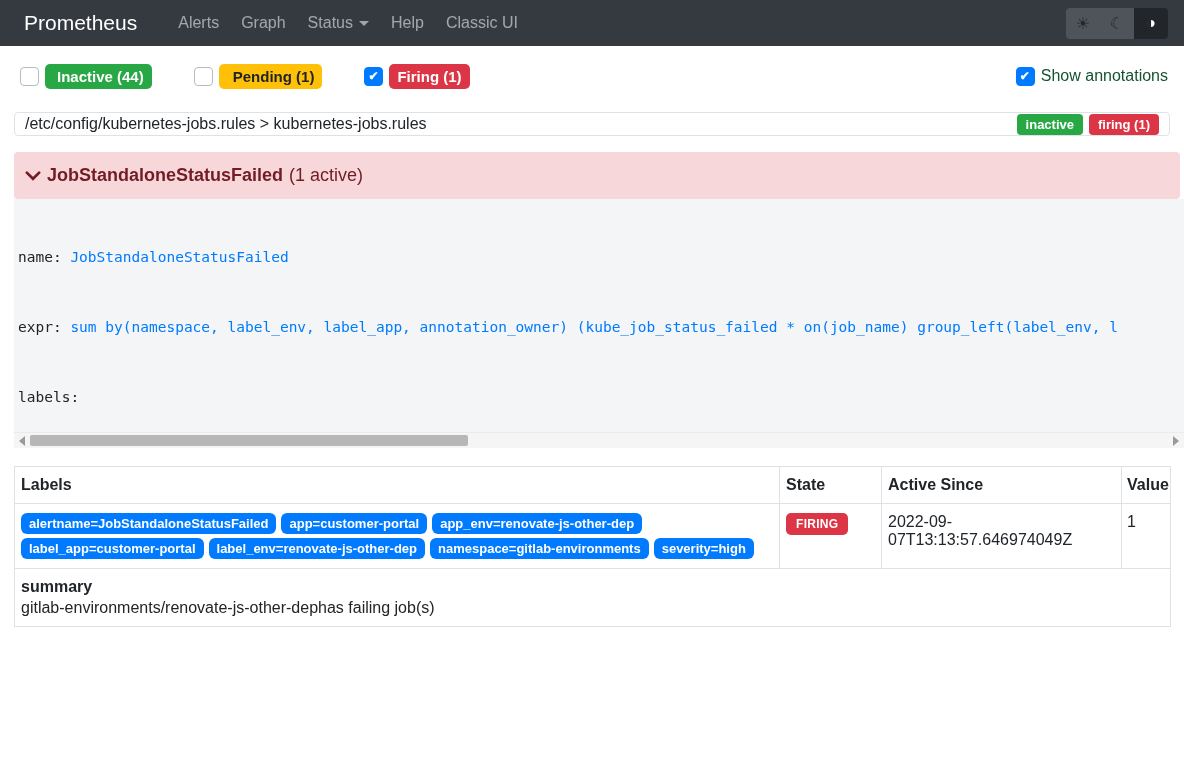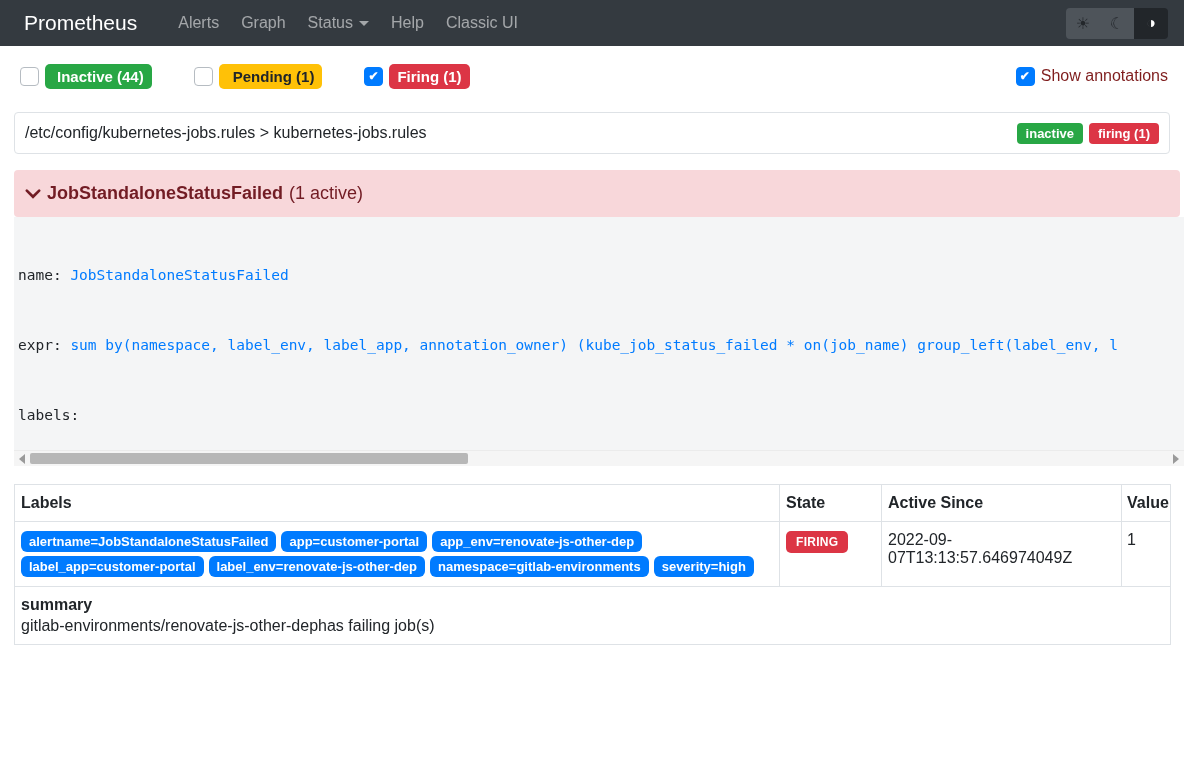--- a/index.html
+++ b/index.html
@@ -26,24 +26,24 @@
   .filter-bar { margin:17px 16px 0 20px; display:flex; align-items:center; height:26px; }
   .filter-item { display:flex; align-items:center; margin-right:42px; cursor:pointer; }
   .checkbox { width:19px; height:19px; border-radius:4px; background:#fff; border:1px solid #b6bcc2;
     margin-right:6px; flex:0 0 auto; position:relative; }
   .checkbox.checked { background:#007bff; border-color:#007bff; }
   .checkbox.checked::after { content:"✔"; position:absolute; left:3px; top:1px; color:#fff; font-size:12px; font-weight:bold; }
   .badge { display:inline-block; font-weight:700; font-size:15px; line-height:1; padding:5px 8px; border-radius:5px; color:#fff; }
   .badge.success { background:#28a745;padding-left:12px; }
   .badge.warning { background:#ffc107; color:#212529;padding-left:14px; }
   .badge.danger  { background:#dc3545; }
-  .show-annotations { margin-left:auto; display:flex; align-items:flex-start; color:#7f1d1d; cursor:pointer; }
-
-  
-  .rules-panel { margin:23px 14px 0; height:42px; border:1px solid #dee2e6; border-radius:4px;
+  .show-annotations { margin-left:auto; display:flex; align-items:flex-start; color:#14532d; cursor:pointer; }
+
+  
+  .rules-panel { margin:23px 14px 0; height:24px; border:1px solid #dee2e6; border-radius:4px;
     display:flex; align-items:center; padding:0 10px; }
   .rules-path { font-size:16px; color:#212529; }
   .rules-badges { margin-left:auto; display:flex; gap:6px; }
   .badge-sm { font-size:13px; font-weight:700; padding:4px 9px; border-radius:4px; color:#fff; line-height:1; }
   .badge-sm.success { background:#28a745; }
   .badge-sm.danger  { background:#dc3545; }
 
   
   .alert-rule { margin:16px 0 0 14px; }
   .alert-header { background:#f8d7da; color:#721c24; border-radius:4px; margin-right:4px;

